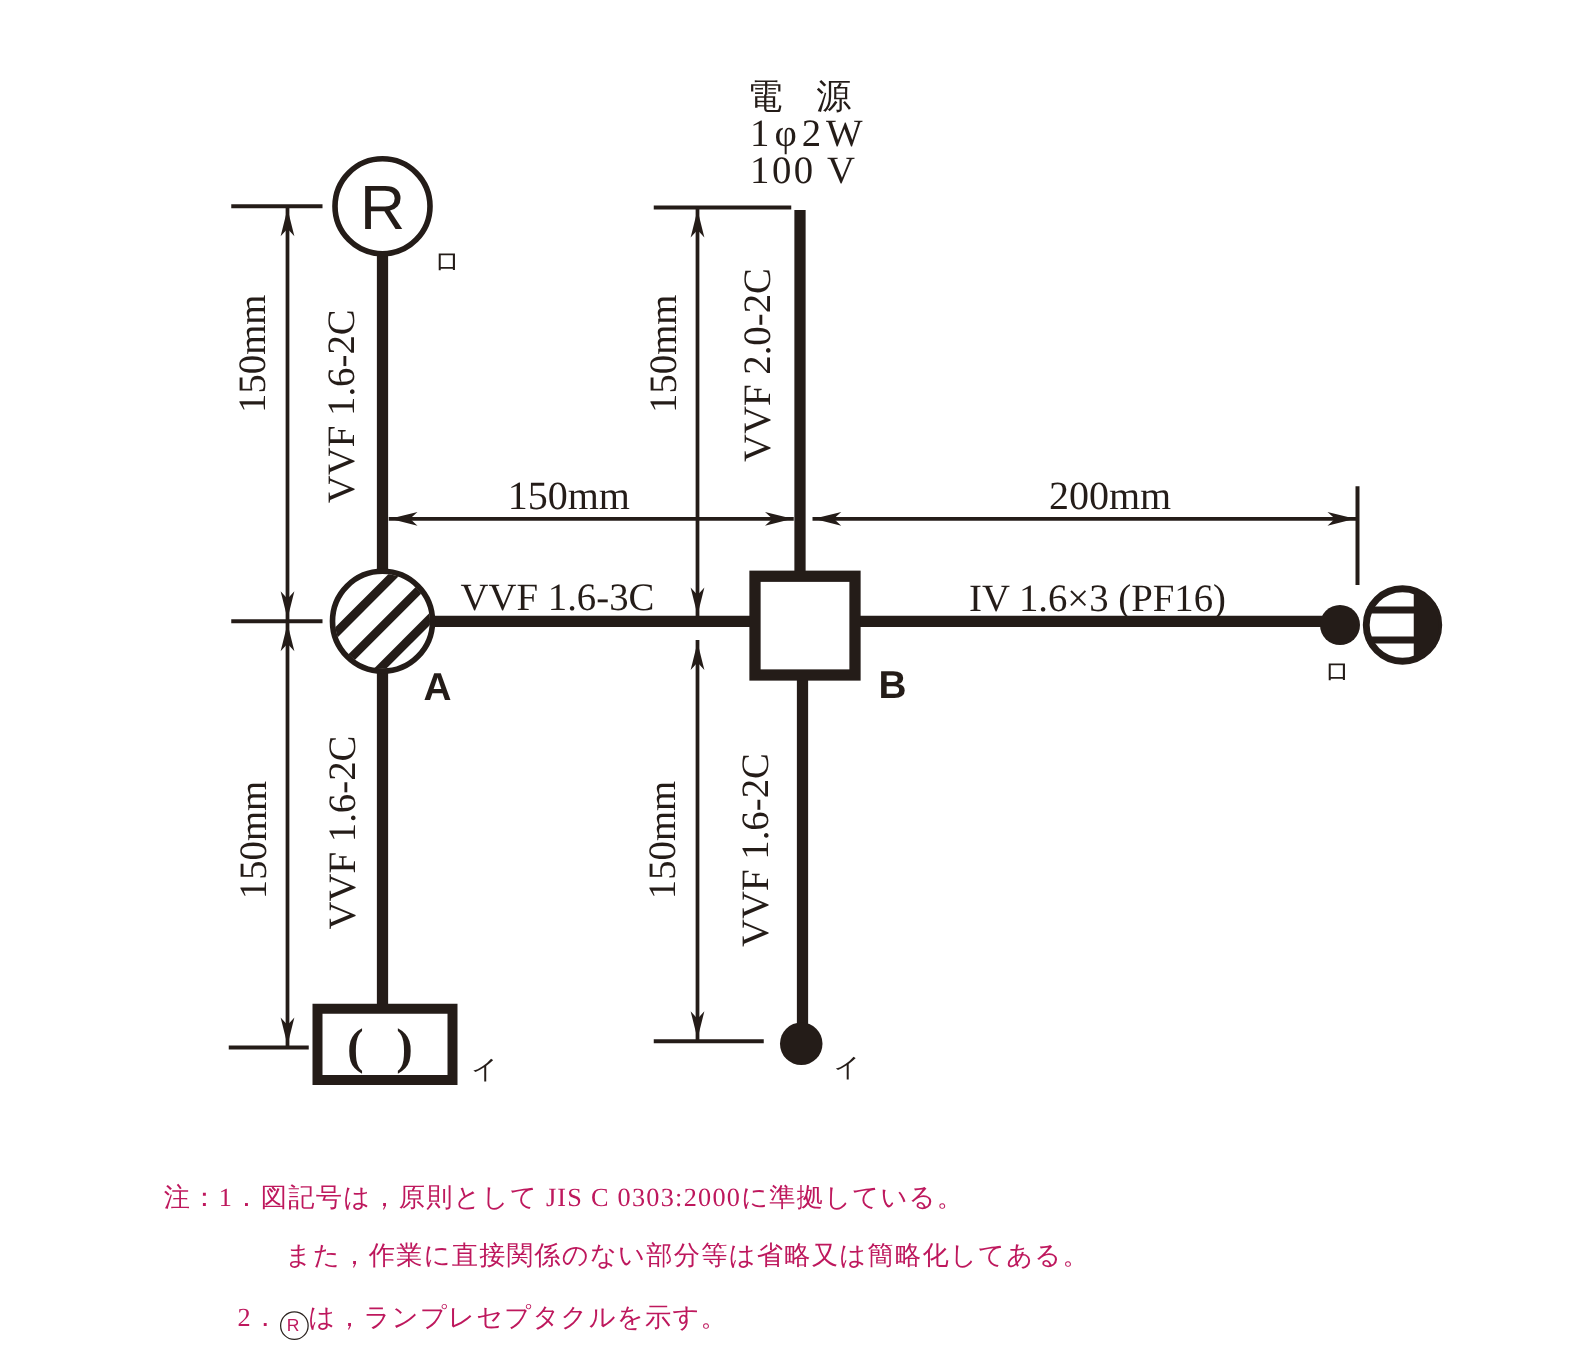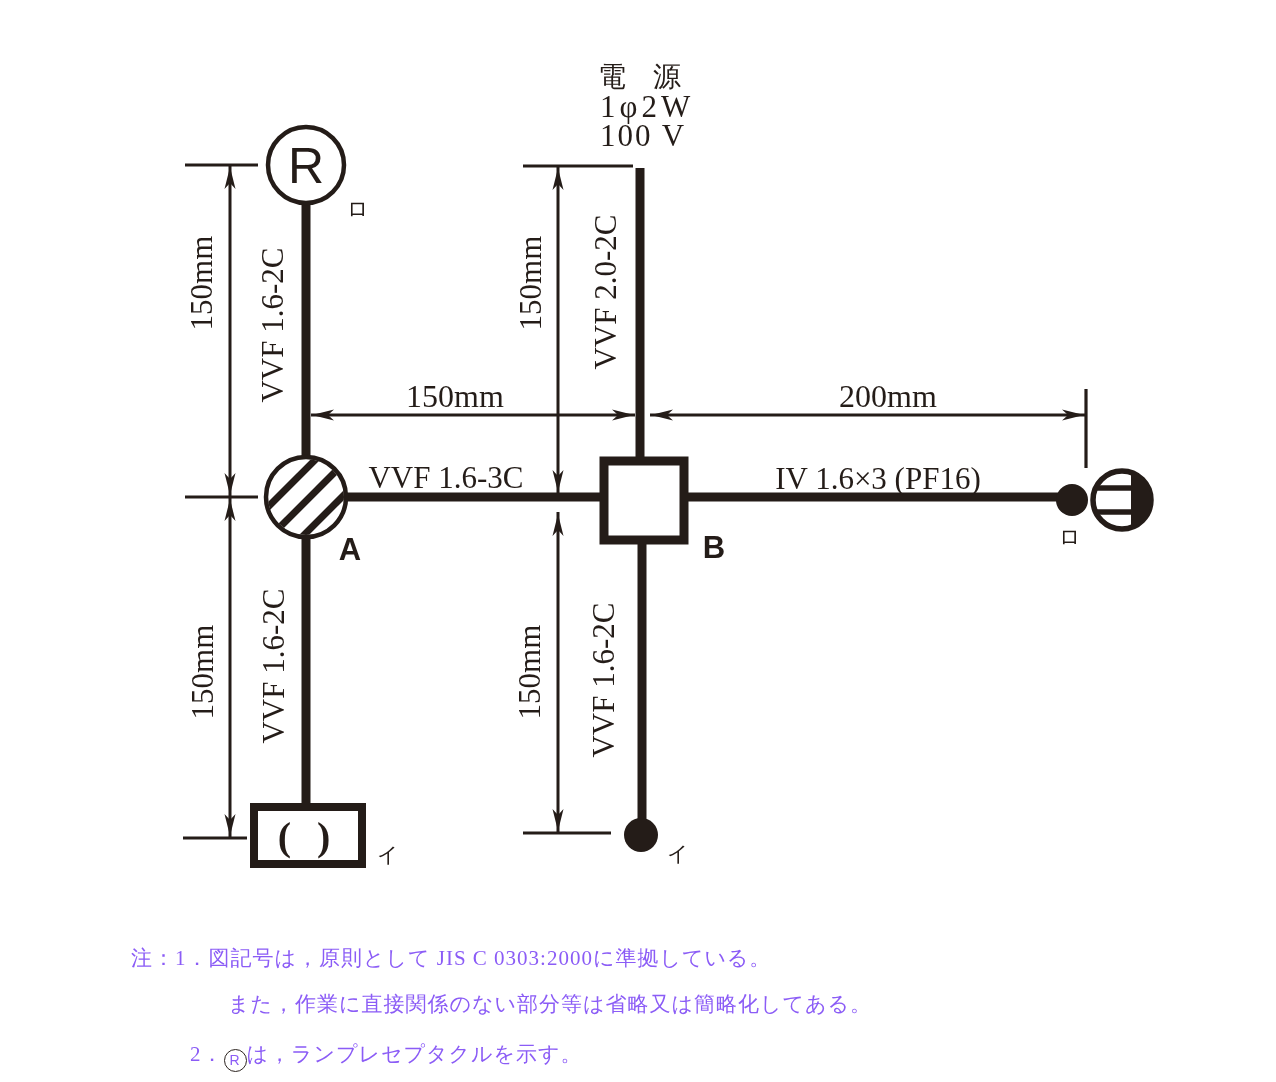--- a/index.html
+++ b/index.html
@@ -18,21 +18,21 @@
   .cable{font-size:31px;}
   .dim{font-size:31px;}
   .dev{font-size:31px;font-weight:bold;}
   .kana{font-size:21px;font-family:"Liberation Sans", sans-serif;}
   .pwr{font-size:28px;}
   .note-line{
     position:absolute;
     font-family:"Liberation Serif", serif;
     font-size:21px;
     letter-spacing:1px;
-    color:#8b5cf6;
+    color:#be185d;
     white-space:nowrap;
   }
   .circled-r{
     display:inline-flex;
     align-items:center;
     justify-content:center;
     width:21px;height:21px;
     border:1.6px solid #2c2420;
     border-radius:50%;
     font-size:14px;

